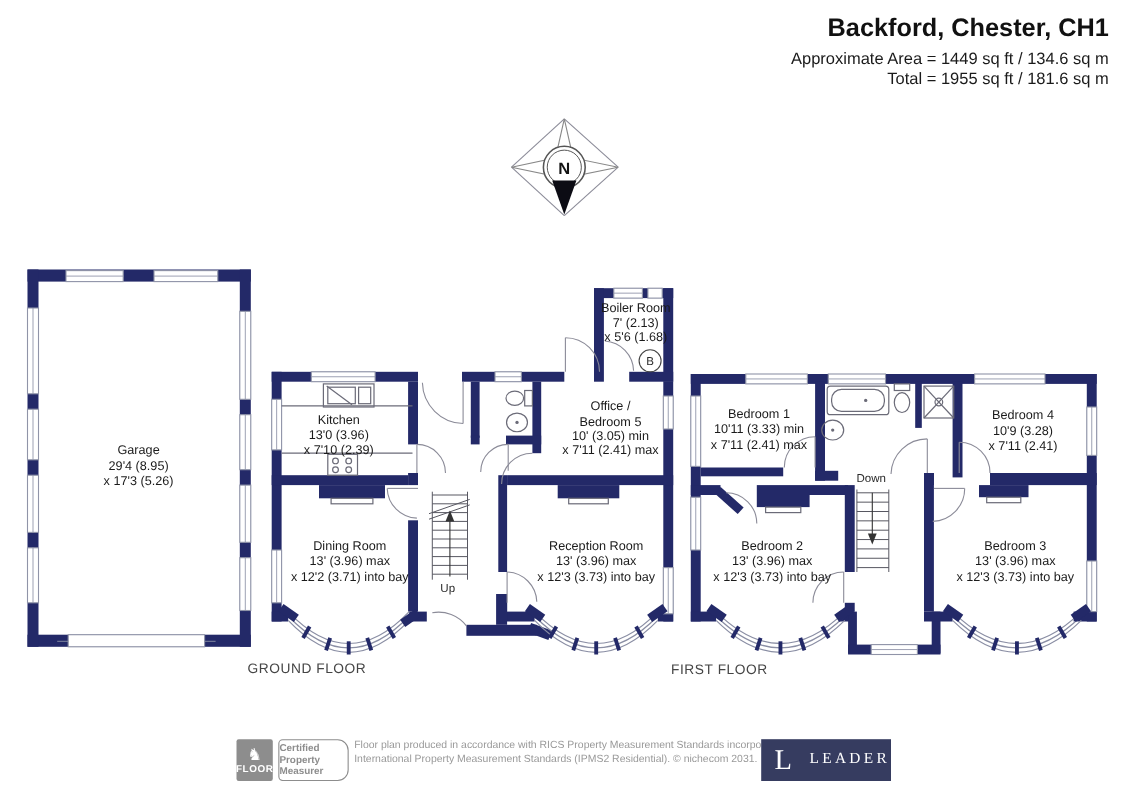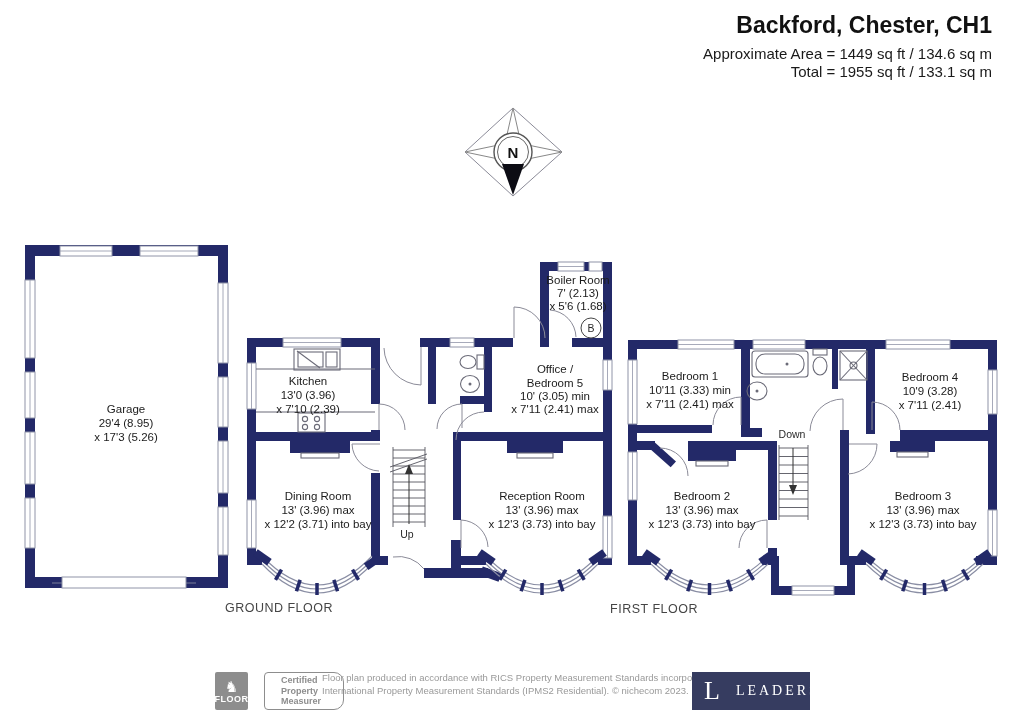--- a/index.html
+++ b/index.html
@@ -10,48 +10,48 @@
   .win{fill:#ffffff;stroke:#9094a8;stroke-width:1;}
   .winline{stroke:#9094a8;stroke-width:0.8;}
   .fix{fill:none;stroke:#6b6b78;stroke-width:1.1;}
   .door{fill:none;stroke:#8b8b98;stroke-width:1;}
   .tread{stroke:#55555f;stroke-width:0.9;}
   .bayarc{fill:none;stroke:#8a8ea4;stroke-width:1.1;}
   .roomlbl{font-size:11.5px;fill:#1b1b1b;text-anchor:middle;}
   .floorlbl{font-size:12.5px;fill:#454545;text-anchor:middle;letter-spacing:.5px;}
   .smalllbl{font-size:10.5px;fill:#2a2a2a;text-anchor:middle;}
   
-  .header{position:absolute;top:12px;right:32px;text-align:right;color:#111;}
+  .header{position:absolute;top:12px;right:16px;text-align:right;color:#111;}
   .header h1{margin:0 0 6px 0;font-size:23px;font-weight:bold;letter-spacing:0;}
   .header .aline{font-size:15px;line-height:18px;color:#1a1a1a;}
   .header .disc{font-size:10.5px;color:#333;margin-top:4px;}
   
   .rics-badge{position:absolute;left:215px;top:672px;width:33px;height:38px;background:#8d8d8d;
       border-radius:2px;color:#fff;display:flex;flex-direction:column;align-items:center;justify-content:center;}
   .rics-badge .lion{font-size:15px;line-height:15px;}
   .rics-badge .brand{font-size:9px;font-weight:bold;letter-spacing:.5px;}
-  .cpm-box{position:absolute;left:264px;top:672px;width:62px;height:36px;border:1.6px solid #8d8d8d;
-      border-radius:4px 10px 10px 4px;display:flex;flex-direction:column;justify-content:center;padding-left:16px;}
+  .cpm-box{position:absolute;left:253px;top:672px;width:62px;height:36px;border:1.6px solid #8d8d8d;
+      border-radius:4px 10px 10px 4px;display:flex;flex-direction:column;justify-content:center;padding-left:0;}
   .cpm-box div{font-size:9px;font-weight:bold;color:#8d8d8d;line-height:10.5px;}
   .foot-text{position:absolute;left:322px;top:671px;color:#999;font-size:9.5px;line-height:13px;}
   .leaders{position:absolute;left:692px;top:672px;width:118px;height:38px;background:#363c60;
       display:flex;align-items:center;color:#fff;font-family:"Liberation Serif",serif;}
   .leaders .init{font-size:26px;margin-left:12px;}
   .leaders .sep{width:1px;height:24px;background:#fff;margin:0 8px;}
   .leaders .nm{font-size:14px;letter-spacing:3px;}
 </style>
 </head>
 <body>
 
 <div id="page">
 
   <div class="header">
     <h1>Backford, Chester, CH1</h1>
     <div class="aline">Approximate Area = 1449 sq ft / 134.6 sq m</div>
-    <div class="aline">Total = 1955 sq ft / 133.1 sq m</div>
+    <div class="aline">Total = 1955 sq ft / 181.6 sq m</div>
   </div>
 
   <svg width="1024" height="724" viewBox="0 0 1024 724">
 
     <g>
       <line x1="513" y1="108" x2="562" y2="152" class="door"></line>
       <line x1="562" y1="152" x2="513" y2="196" class="door"></line>
       <line x1="513" y1="196" x2="465" y2="152" class="door"></line>
       <line x1="465" y1="152" x2="513" y2="108" class="door"></line>
       <polygon points="513,108 504,148 522,148" fill="#fff" stroke="#888" stroke-width="1"></polygon>
@@ -406,21 +406,21 @@
     <div class="lion">♞</div>
     <div class="brand">FLOOR</div>
   </div>
   <div class="cpm-box">
     <div>Certified</div>
     <div>Property</div>
     <div>Measurer</div>
   </div>
   <div class="foot-text">
     <div>Floor plan produced in accordance with RICS Property Measurement Standards incorporating</div>
-    <div>International Property Measurement Standards (IPMS2 Residential).  © nichecom 2023.</div>
+    <div>International Property Measurement Standards (IPMS2 Residential).  © nichecom 2031.</div>
   </div>
   <div class="leaders">
     <span class="init">L</span>
     <span class="sep"></span>
     <span class="nm">LEADERS</span>
   </div>
 
 </div>
 
 </body></html>

